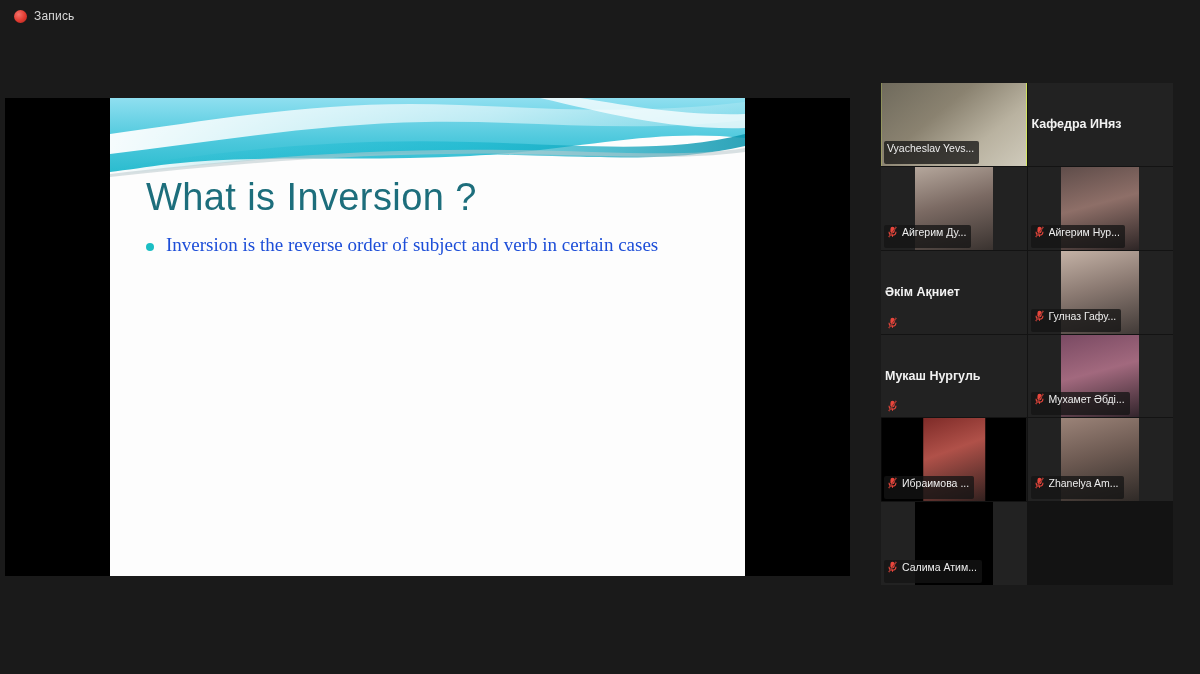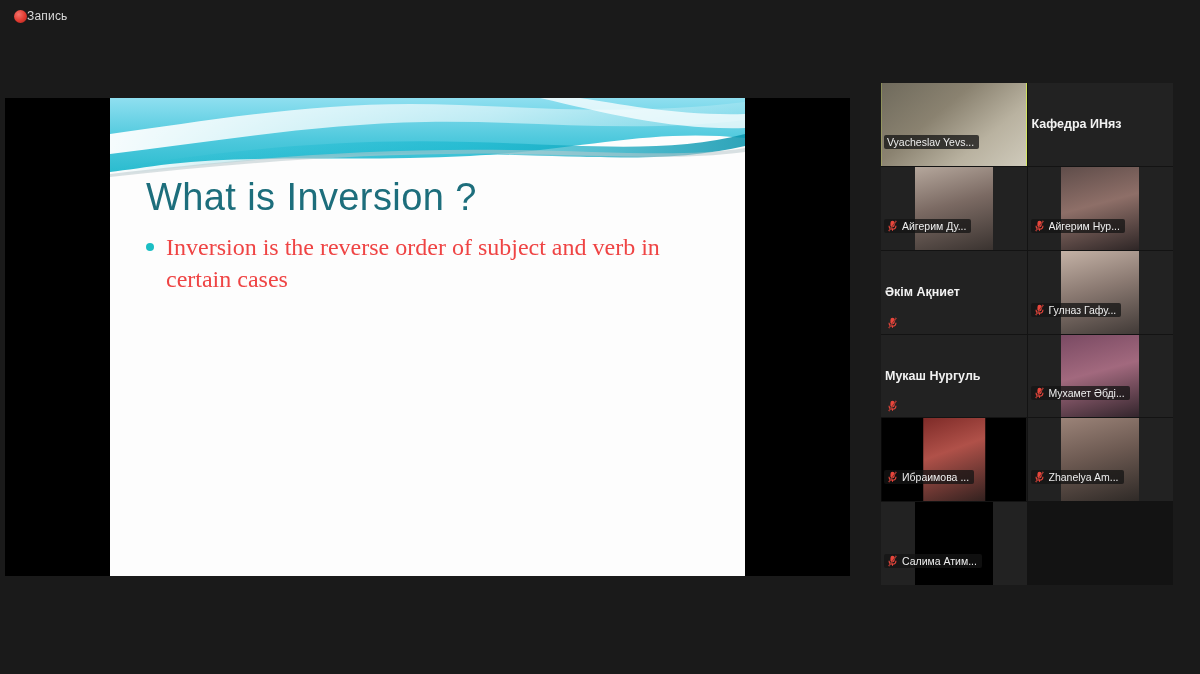--- a/index.html
+++ b/index.html
@@ -15,20 +15,21 @@
 
   
   #rec-bar {
     position: absolute;
     left: 0; top: 0;
     width: 1200px; height: 32px;
     display: flex; align-items: center;
   }
   #rec-indicator {
     display: flex; align-items: center;
+    gap: 7px;
     margin-left: 14px;
   }
   #rec-dot {
     width: 13px; height: 13px;
     border-radius: 50%;
     background: radial-gradient(circle at 36% 34%, #f4726a 0%, #e23c32 52%, #a9231c 100%);
     flex: none;
   }
   #rec-label {
     color: #d9d9d9;
@@ -76,23 +77,23 @@
     gap: 12px;
   }
   #slide-bullet-dot {
     width: 8px; height: 8px;
     border-radius: 50%;
     background: #1bbec4;
     margin-top: 11px;
     flex: none;
   }
   #slide-bullet-text {
-    color: #ef4444;
+    color: #1d4ed8;
     font-family: "Liberation Serif", serif;
-    font-size: 24px;
+    font-size: 19px;
     line-height: 1.32;
   }
 
   
   #filmstrip {
     position: absolute;
     left: 881px; top: 83px;
     width: 292px; height: 502px;
     display: grid;
     grid-template-columns: 1fr 1fr;
@@ -118,28 +119,28 @@
     width: 78px;
     background: #2a2a2a;
   }
   .tile.active .tile-video {
     width: 100%;
   }
   .tile-video.full { width: 100%; }
   .tile-video.dark { background: #000; }
   .tile-nameplate {
     position: absolute;
-    left: 3px; bottom: 17px;
+    left: 3px; bottom: 2px;
     max-width: 134px;
     display: flex;
     align-items: center;
     gap: 4px;
     background: rgba(20,20,20,.76);
     border-radius: 2px;
-    padding: 1px 5px 1px 3px;
+    padding: 1px 5px 10px 3px;
     z-index: 2;
   }
   .tile-name {
     color: #eeeeee;
     font-size: 10.5px;
     white-space: nowrap;
     overflow: hidden;
     text-overflow: clip;
   }
   .tile-center-name {

